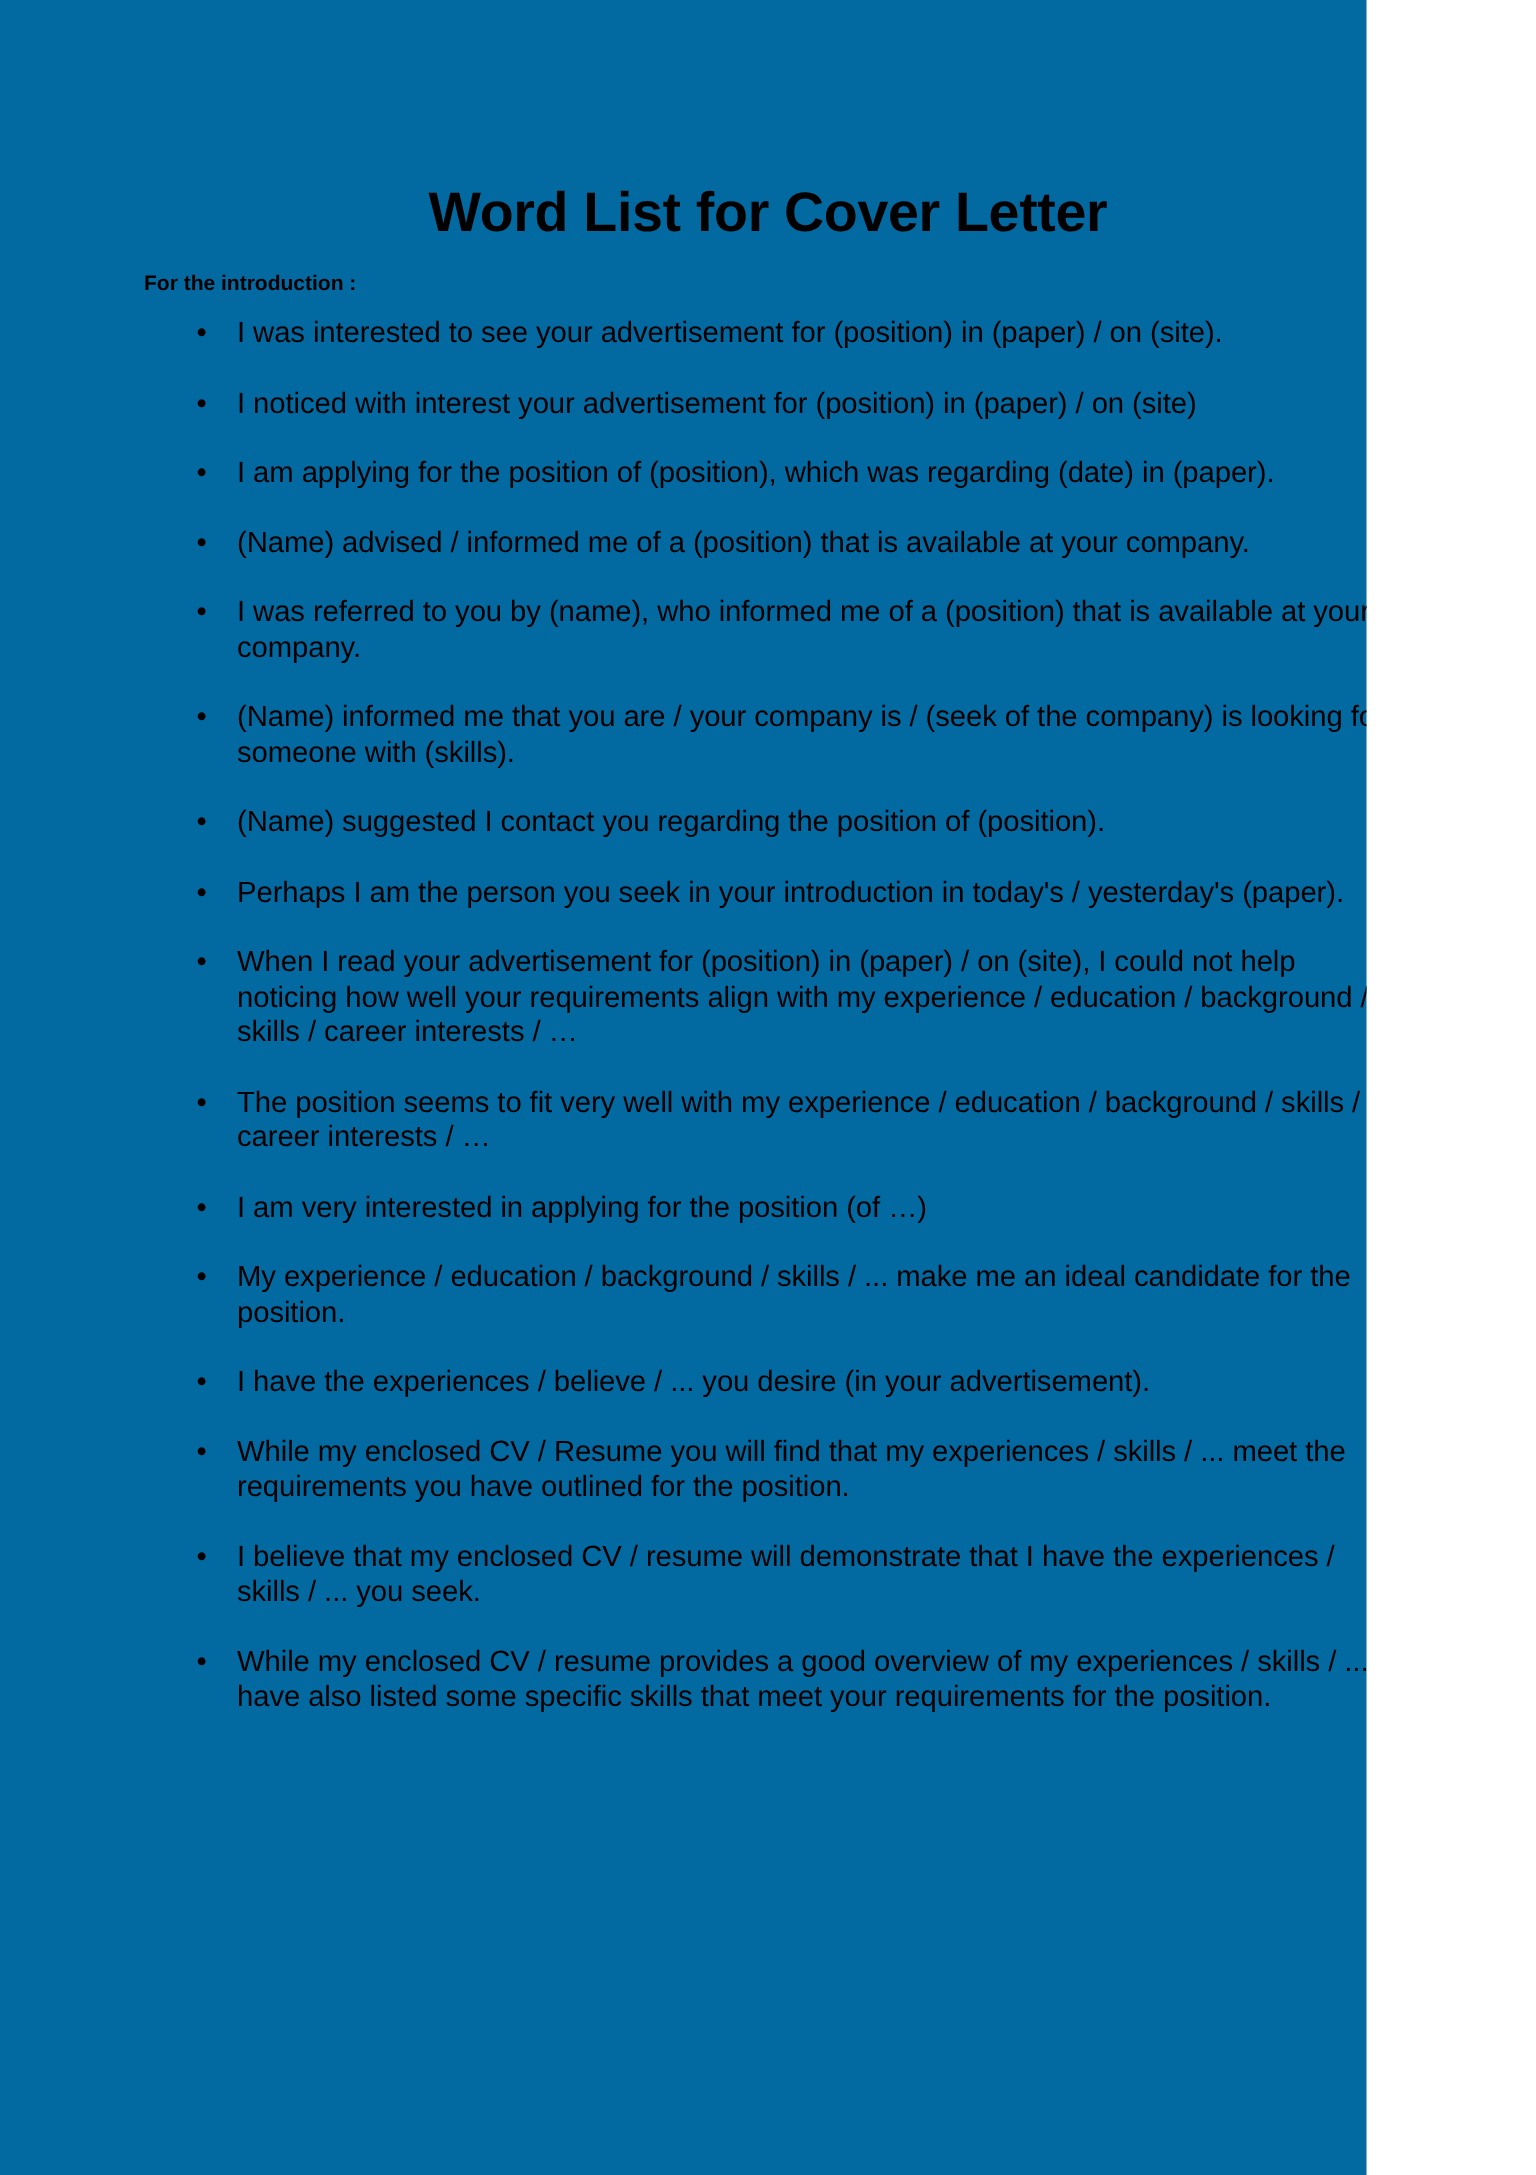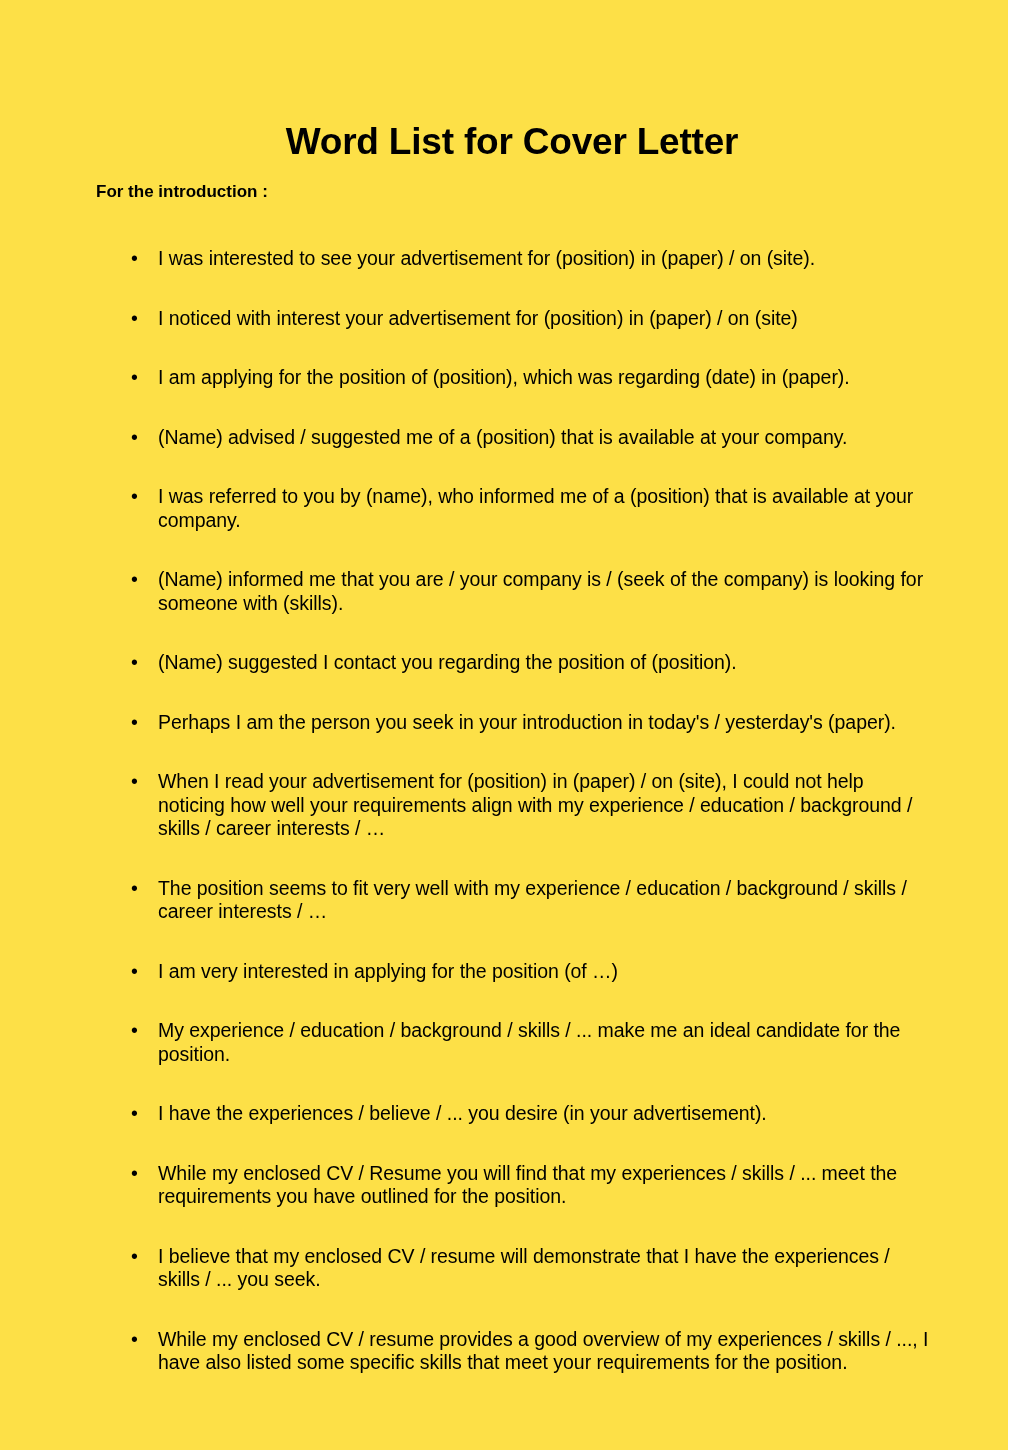--- a/index.html
+++ b/index.html
@@ -9,42 +9,42 @@
   }
   body {
     width: 1024px;
     height: 1450px;
     font-family: "Liberation Sans", sans-serif;
     color: #000000;
     -webkit-font-smoothing: antialiased;
   }
   .page {
     position: relative;
-    width: 1008px;
+    width: 911px;
     height: 1450px;
-    background: #fde047;
+    background: #0369a1;
     box-sizing: border-box;
     overflow: hidden;
   }
   .doc-title {
     position: absolute;
     top: 98px;
     left: 0;
     width: 1024px;
     text-align: center;
     font-size: 37px;
     font-weight: bold;
     letter-spacing: -0.2px;
     line-height: 1.0;
   }
   .section-heading {
     position: absolute;
     top: 168px;
     left: 96px;
-    font-size: 17px;
+    font-size: 14px;
     font-weight: bold;
     line-height: 1.2;
   }
   .bullet-list {
     position: absolute;
     top: 211px;
     left: 131px;
     width: 800px;
     margin: 0;
     padding: 0;
@@ -64,21 +64,20 @@
   .bullet-marker {
     position: absolute;
     left: 0;
     top: 0;
     width: 14px;
     font-size: 19.5px;
     line-height: 23.5px;
   }
   .bullet-text {
     display: block;
-    margin-top: 36px;
   }
 </style>
 </head>
 <body>
 
 <div class="page">
 
   <h1 class="doc-title">Word List for Cover Letter</h1>
 
   <h2 class="section-heading">For the introduction :</h2>
@@ -91,21 +90,21 @@
       <li class="bullet-item">
         <span class="bullet-marker">•</span>
         <span class="bullet-text">I noticed with interest your advertisement for (position) in (paper) / on (site)</span>
       </li>
       <li class="bullet-item">
         <span class="bullet-marker">•</span>
         <span class="bullet-text">I am applying for the position of (position), which was regarding (date) in (paper).</span>
       </li>
       <li class="bullet-item">
         <span class="bullet-marker">•</span>
-        <span class="bullet-text">(Name) advised / suggested me of a (position) that is available at your company.</span>
+        <span class="bullet-text">(Name) advised / informed me of a (position) that is available at your company.</span>
       </li>
       <li class="bullet-item">
         <span class="bullet-marker">•</span>
         <span class="bullet-text">I was referred to you by (name), who informed me of a (position) that is available at your company.</span>
       </li>
       <li class="bullet-item">
         <span class="bullet-marker">•</span>
         <span class="bullet-text">(Name) informed me that you are / your company is / (seek of the company) is looking for someone with (skills).</span>
       </li>
       <li class="bullet-item">

